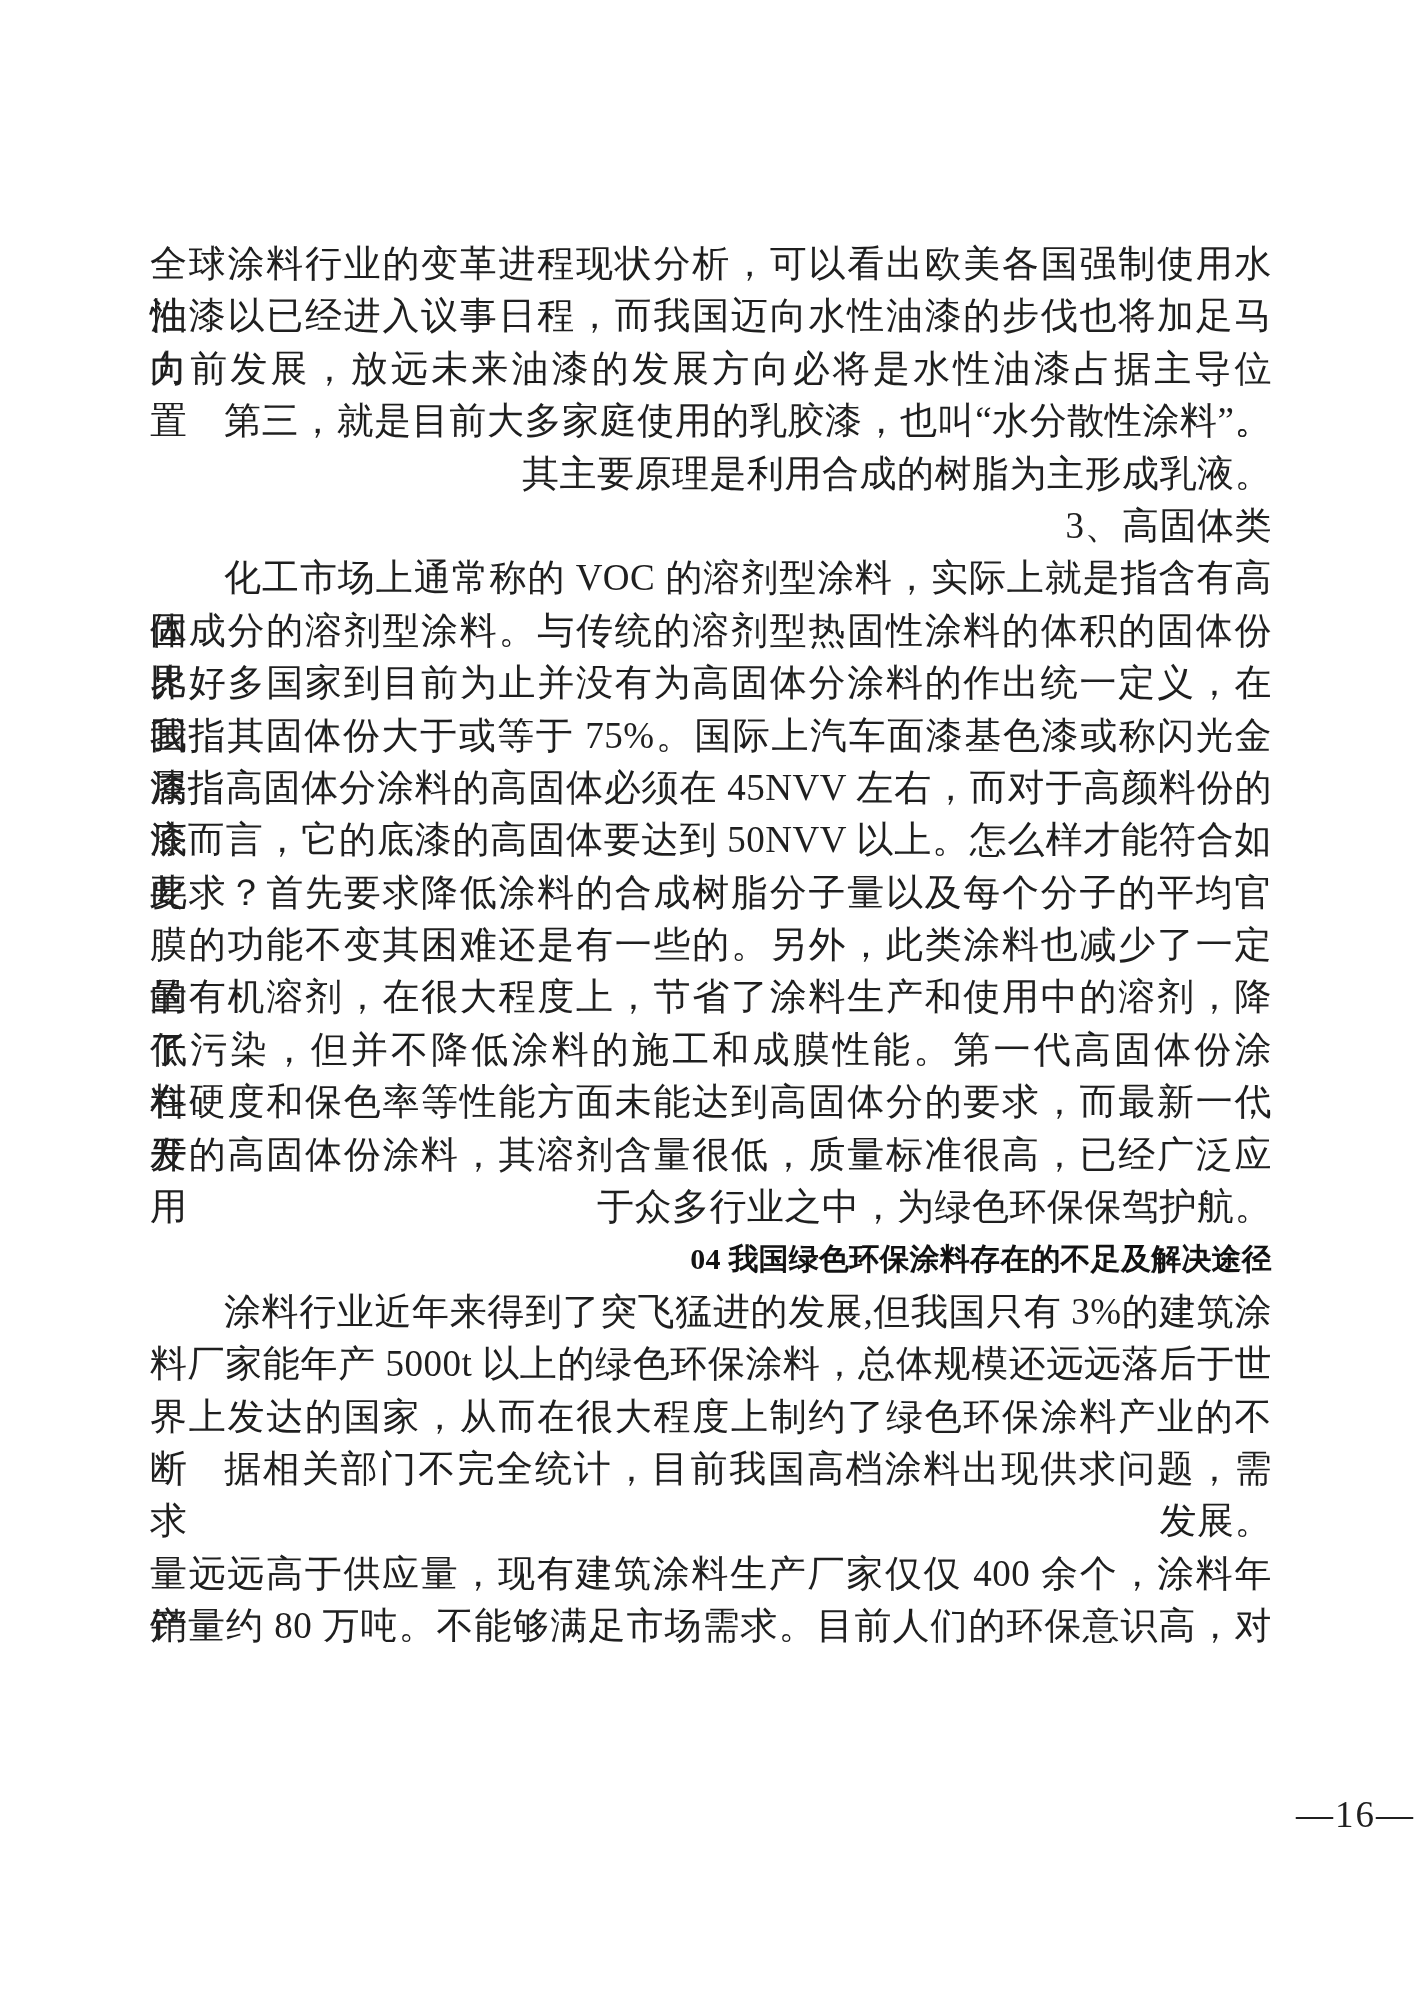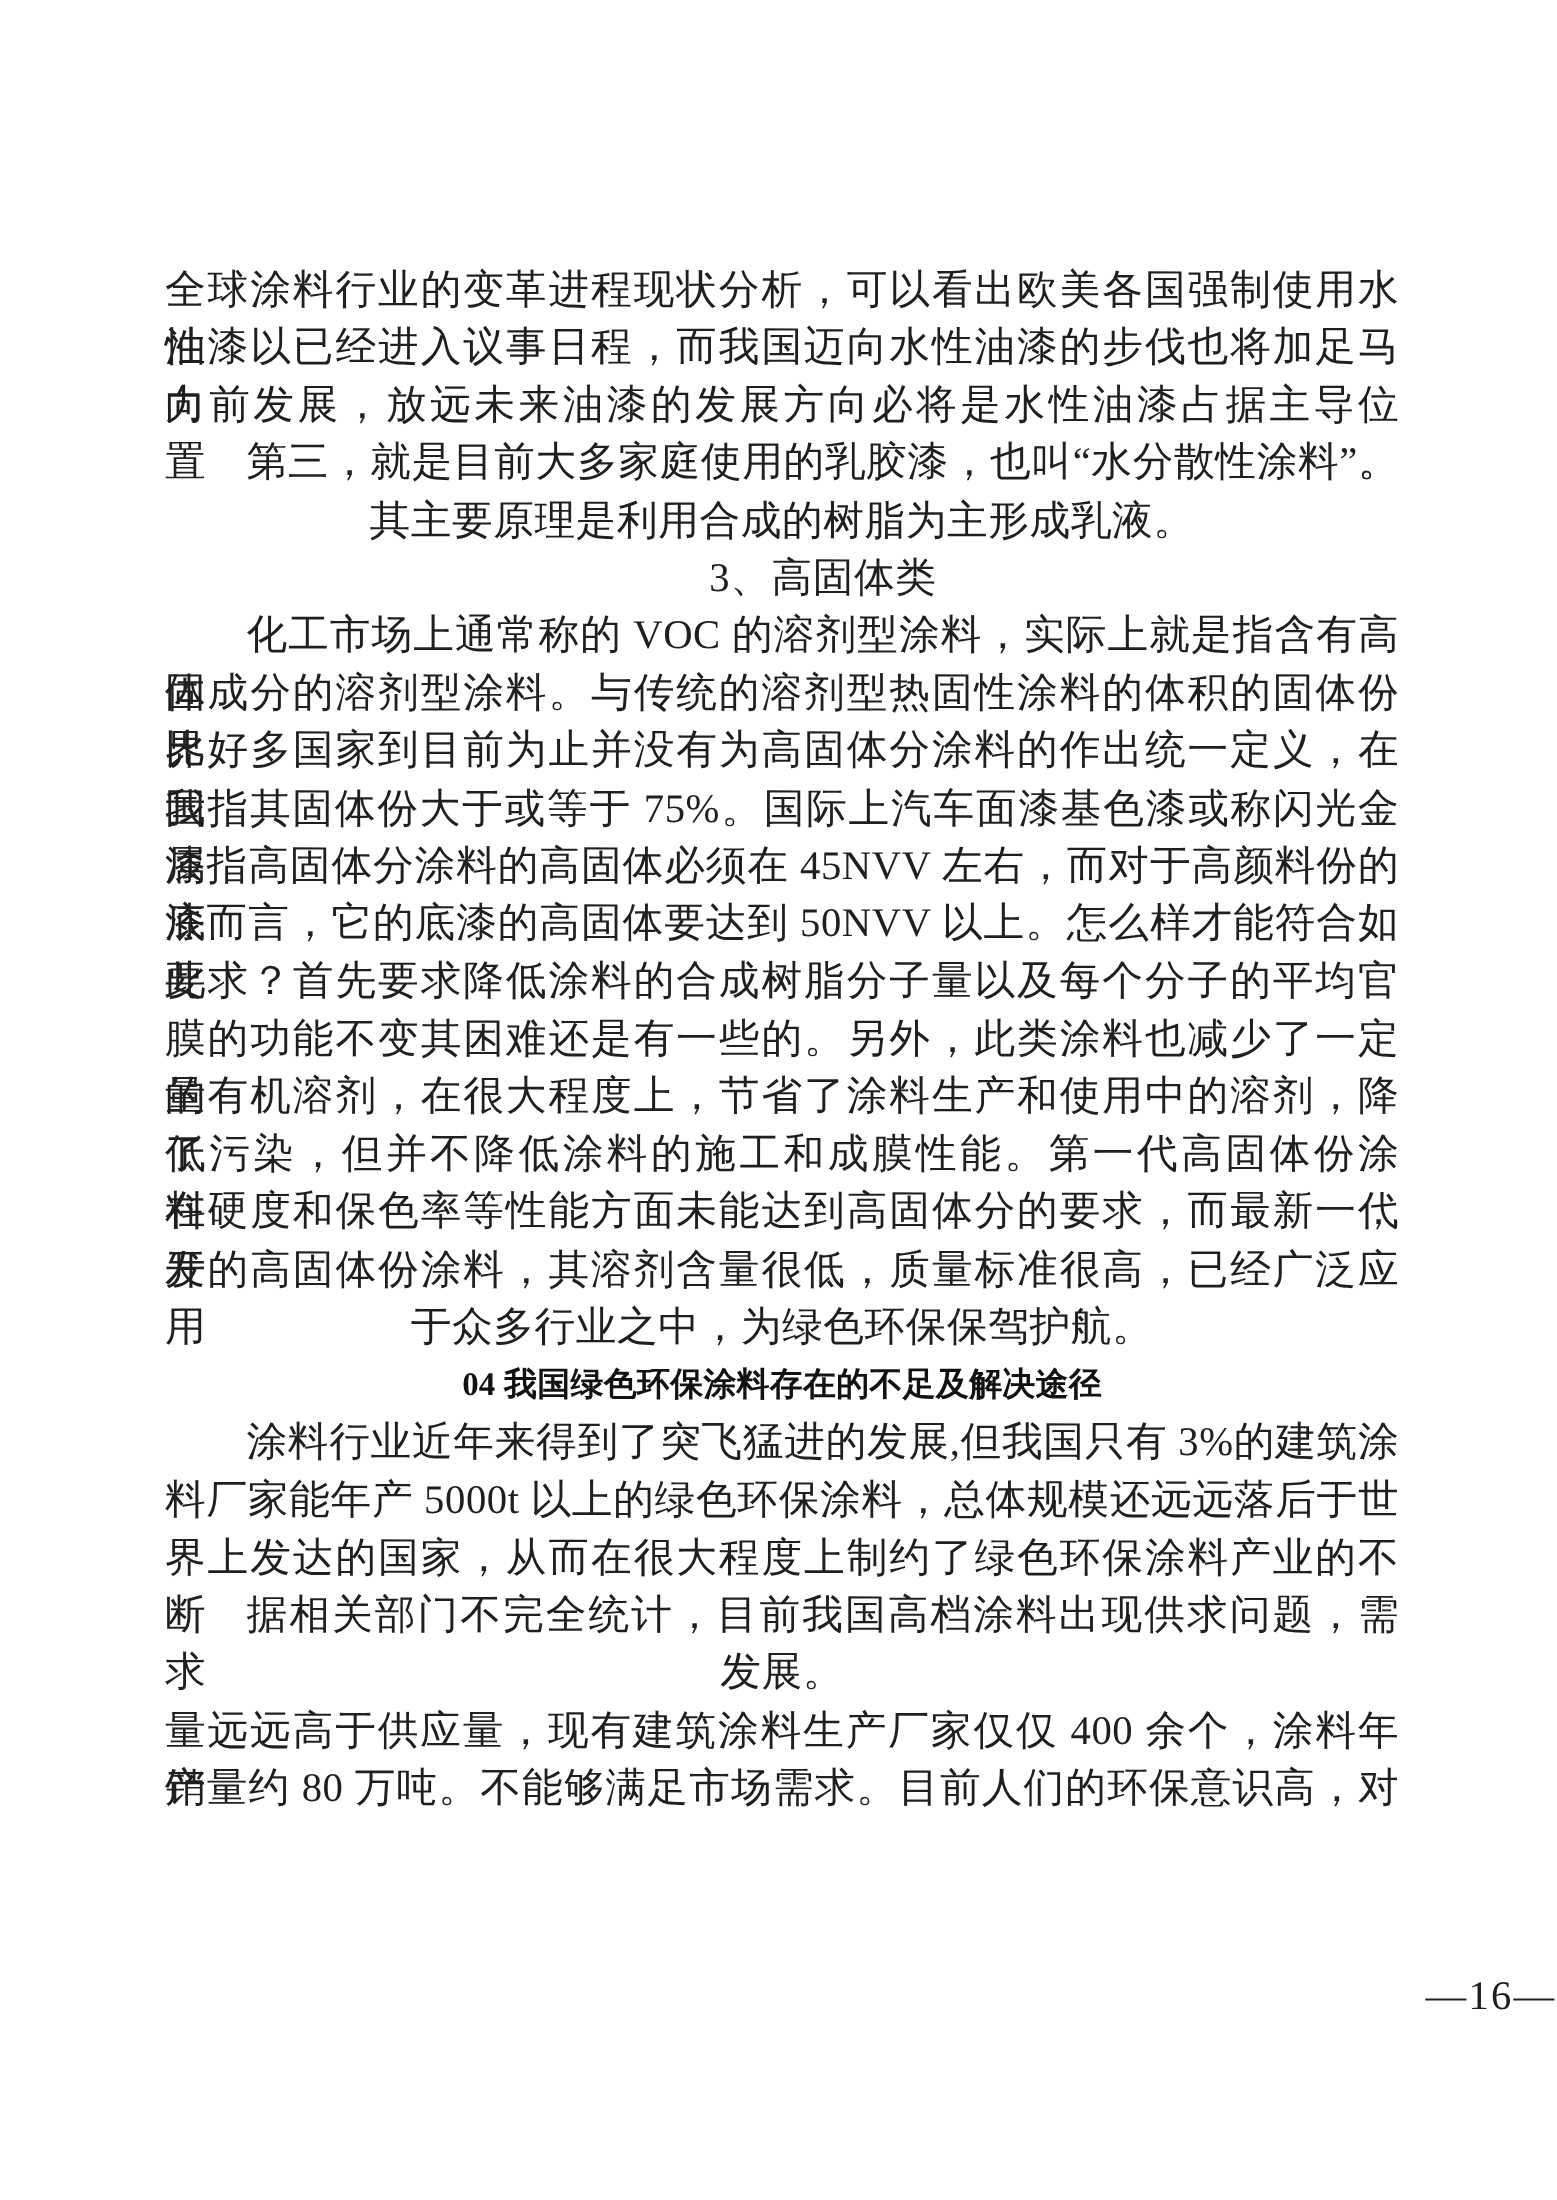--- a/index.html
+++ b/index.html
@@ -26,21 +26,21 @@
     top: 238px;
     width: 1122px;
     color: var(--ink);
   }
   .line {
     font-size: 37px;
     line-height: 52.4px;
     height: 52.4px;
     white-space: nowrap;
     letter-spacing: 0.5px;
-    text-align: center;
+    text-align: right;
   }
   .line.full {
     white-space: normal;
     text-align: justify;
     text-align-last: justify;
     text-justify: inter-character;
   }
   .line.indent { text-indent: 74px; }
   .line.heading {
     font-weight: bold;

